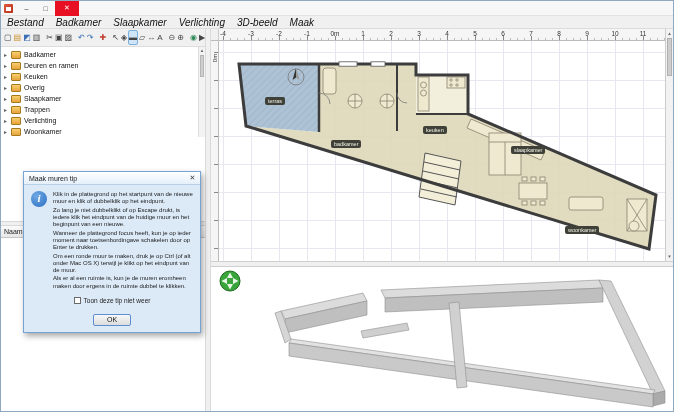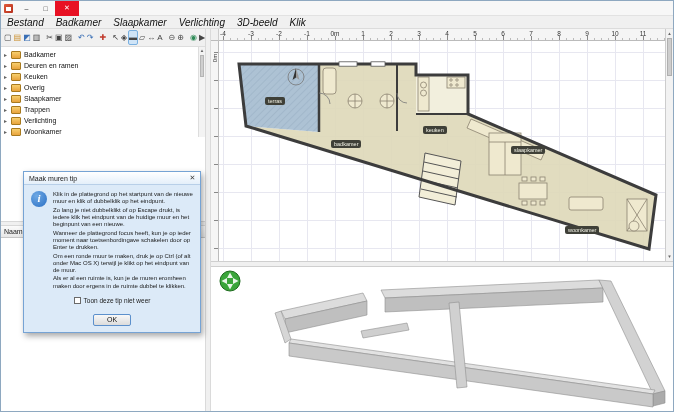--- a/index.html
+++ b/index.html
@@ -103,21 +103,21 @@
     <div class="win-btn">□</div>
     <div class="win-btn close">✕</div>
   </div>
 
   <div class="menubar">
     <div class="menu-item">Bestand</div>
     <div class="menu-item">Badkamer</div>
     <div class="menu-item">Slaapkamer</div>
     <div class="menu-item">Verlichting</div>
     <div class="menu-item">3D-beeld</div>
-    <div class="menu-item">Klik</div>
+    <div class="menu-item">Maak</div>
   </div>
 
   <div class="main">
 
     <div class="left-col">
 
       <div class="toolbar">
         <div class="tb-btn">▢</div>
         <div class="tb-btn c-yellow">▤</div>
         <div class="tb-btn c-blue">◩</div>

